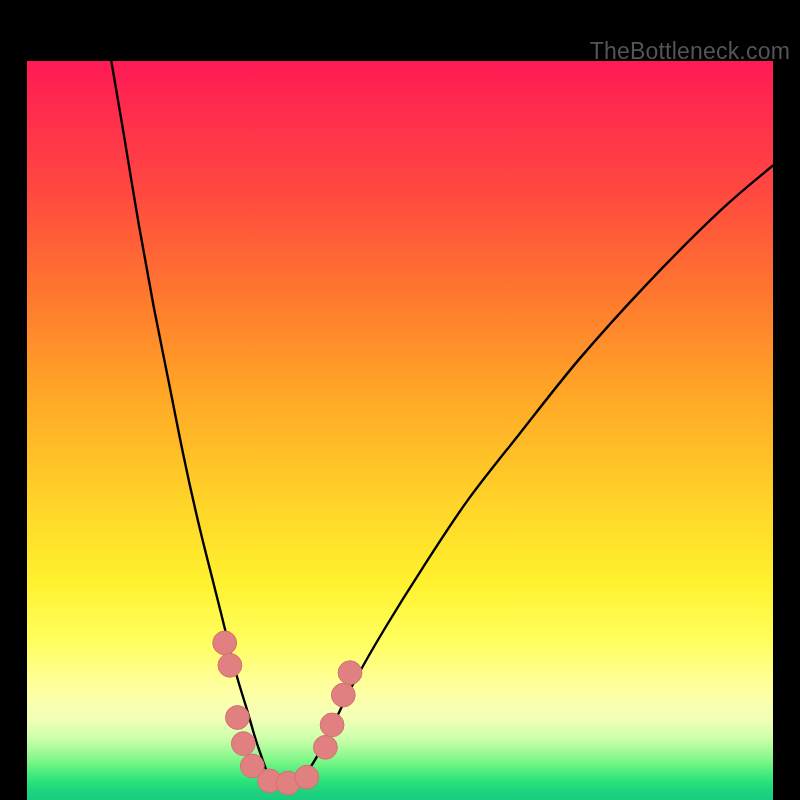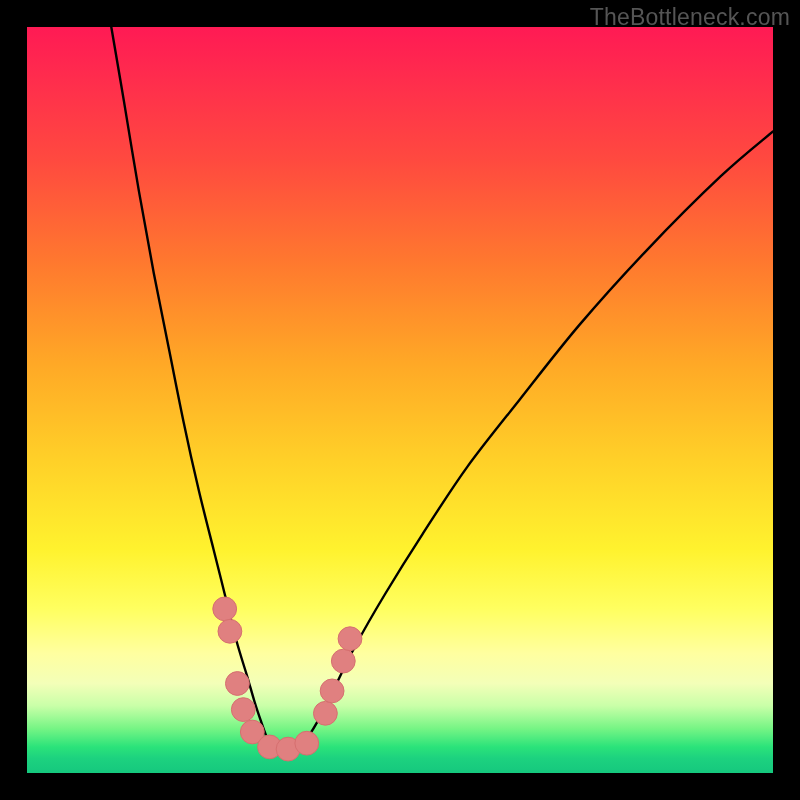--- a/index.html
+++ b/index.html
@@ -8,20 +8,21 @@
     width: 800px;
     height: 800px;
     overflow: hidden;
     background: #000;
     font-family: Arial, Helvetica, sans-serif;
   }
   .frame {
     position: absolute;
     inset: 0;
     background: #000;
+    margin-top: 34px;
   }
   .plot {
     position: absolute;
     left: 27px;
     top: 27px;
     width: 746px;
     height: 746px;
     overflow: hidden;
   }
   .gradient {

